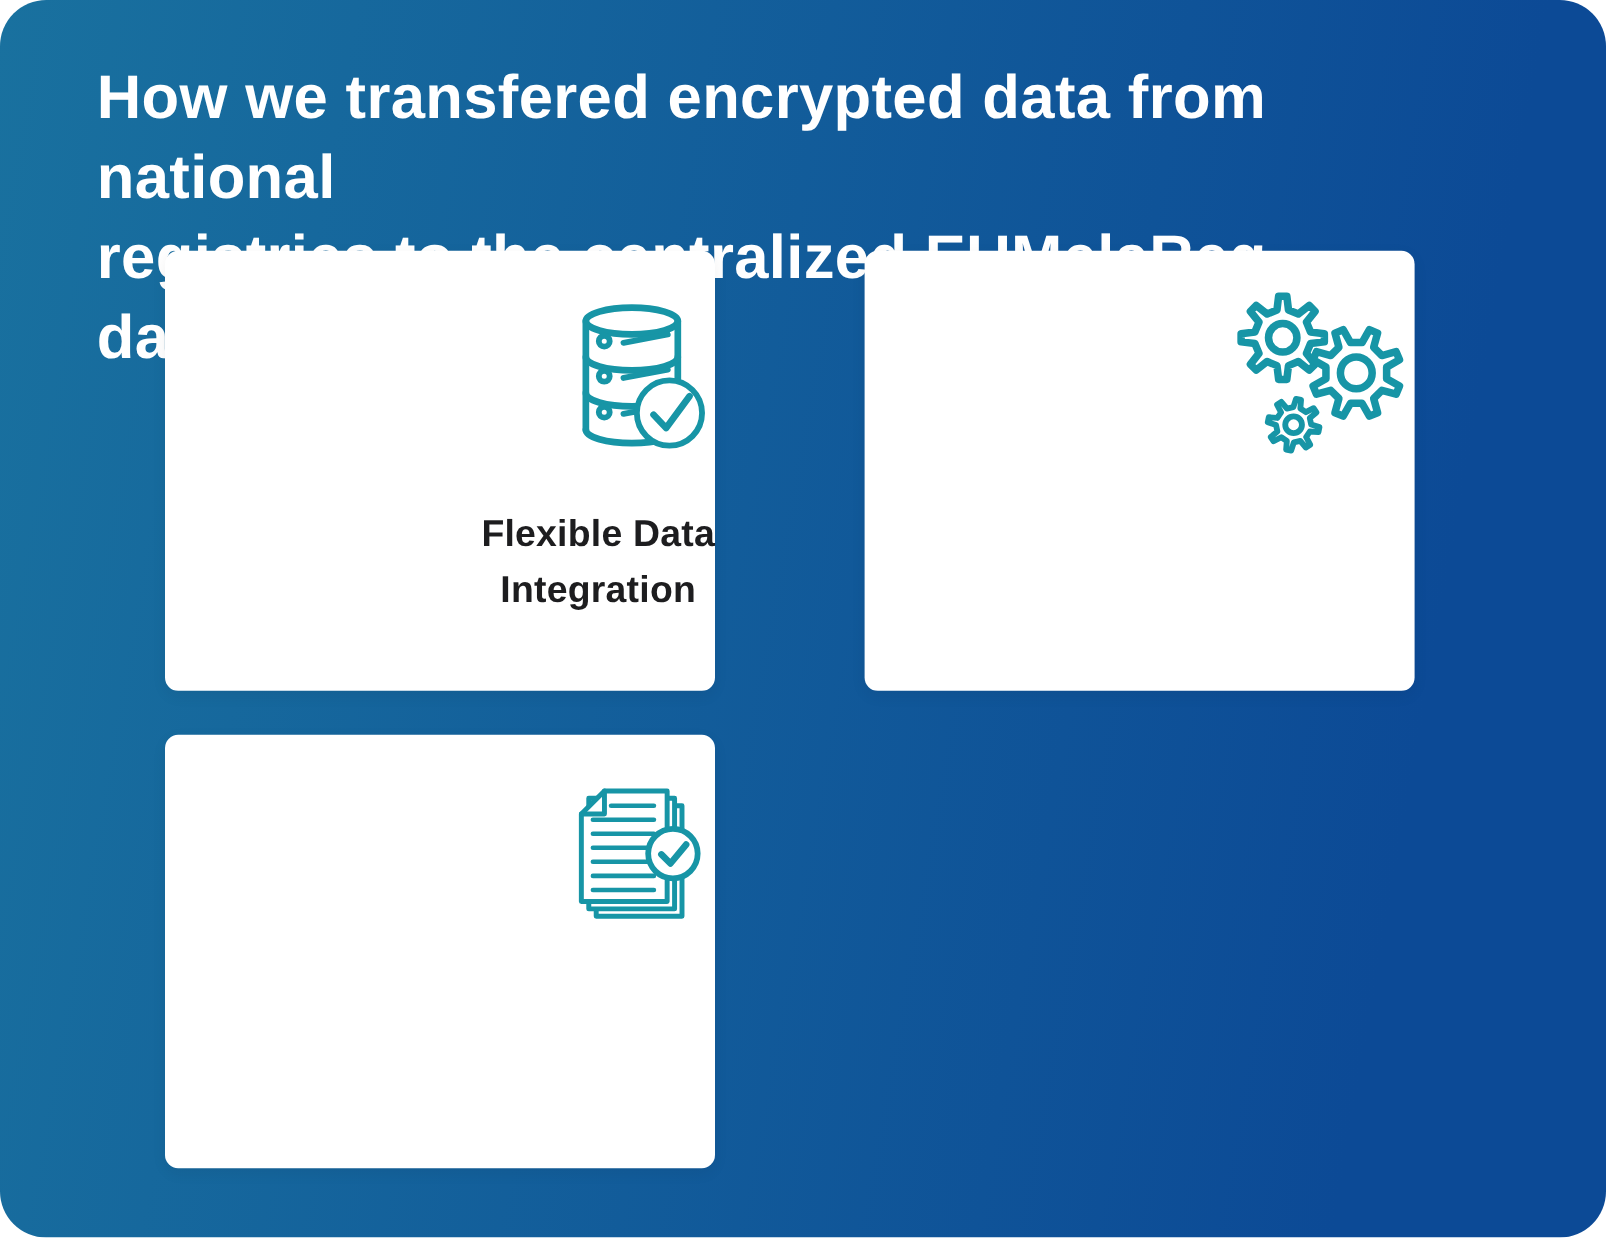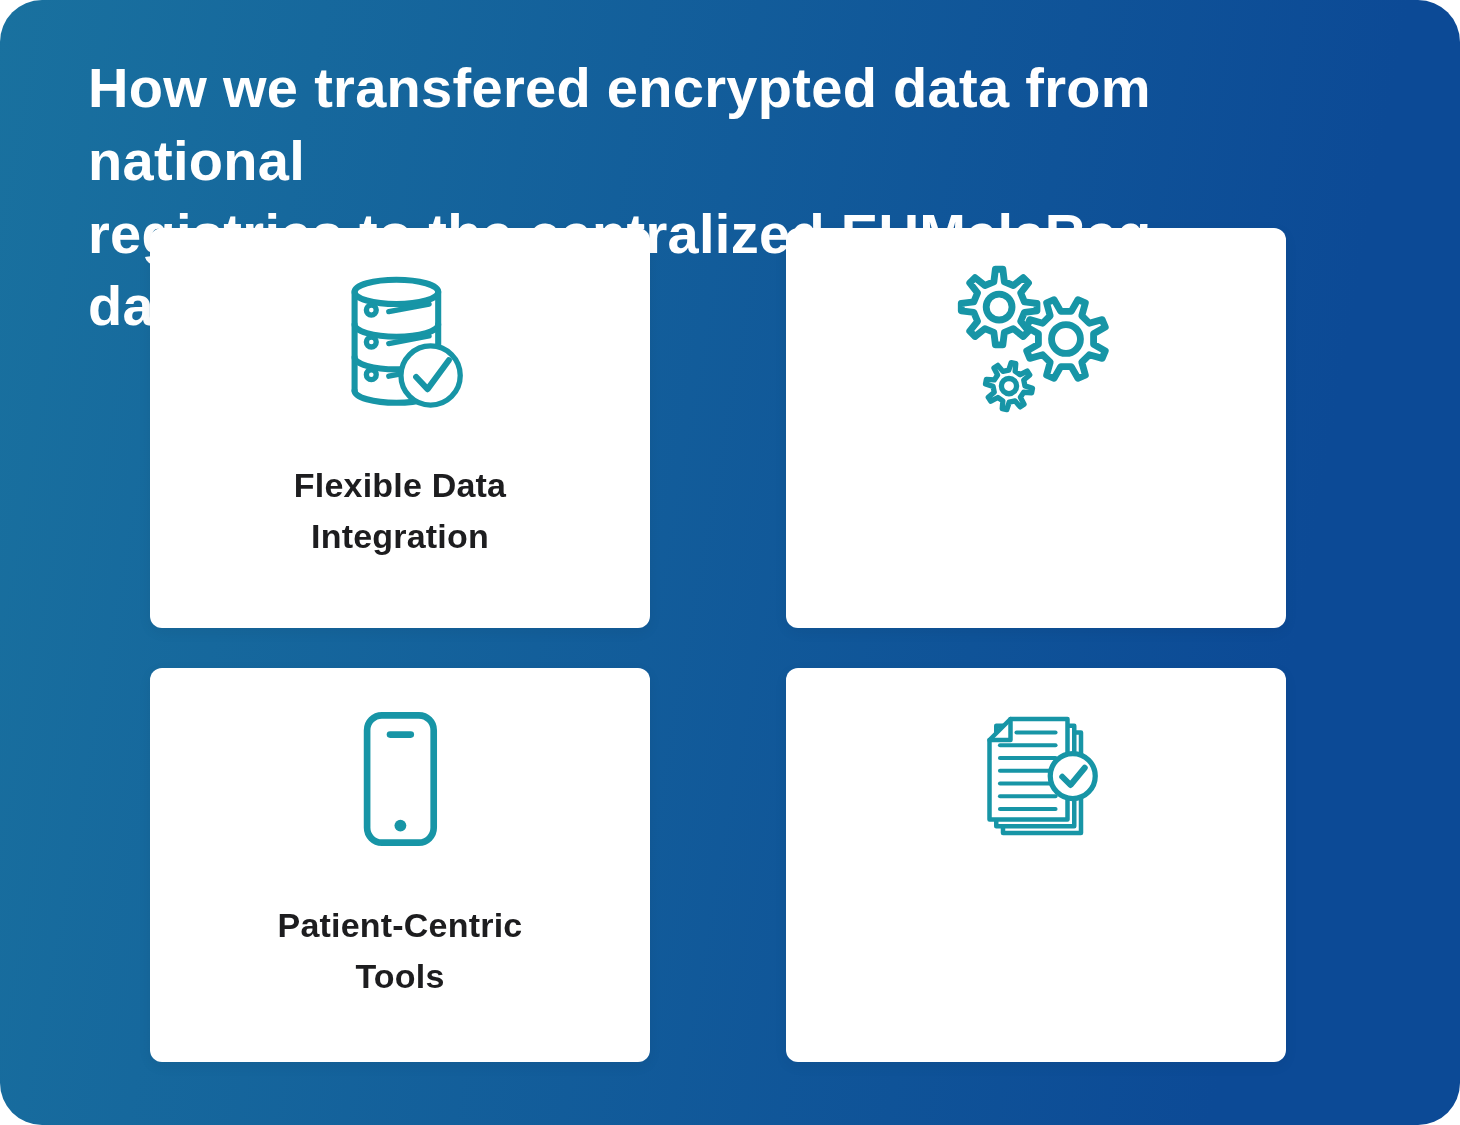--- a/index.html
+++ b/index.html
@@ -40,21 +40,21 @@
     grid-template-rows: 400px 394px;
     column-gap: 136px;
     row-gap: 40px;
   }
   .card {
     background: var(--card-background, #ffffff);
     border-radius: 12px;
     box-shadow: 0 4px 14px rgba(0,0,0,0.06);
     display: flex;
     flex-direction: column;
-    align-items: center;
+    align-items: flex-end;
     padding-top: 30px;
     box-sizing: border-box;
   }
   .icon-box {
     height: 162px;
     display: flex;
     align-items: center;
     justify-content: center;
     color: var(--icon-accent, #1795a6);
   }
@@ -108,31 +108,20 @@
           <path stroke-width="9" d="M95.3,51.1L111.8,53.1L111.8,62.9L95.3,64.9L90.4,76.7L100.7,89.7L93.7,96.7L80.7,86.4L68.9,91.3L66.9,107.8L57.1,107.8L55.1,91.3L43.3,86.4L30.3,96.7L23.3,89.7L33.6,76.7L28.7,64.9L12.2,62.9L12.2,53.1L28.7,51.1L33.6,39.3L23.3,26.3L30.3,19.3L43.3,29.6L55.1,24.7L57.1,8.2L66.9,8.2L68.9,24.7L80.7,29.6L93.7,19.3L100.7,26.3L90.4,39.3Z"></path>
           <circle cx="62" cy="58" r="17" stroke-width="9"></circle>
           <path stroke-width="9" d="M186.3,106.9L201.7,115.7L197.6,125.5L180.6,120.8L170.8,130.6L175.5,147.6L165.7,151.7L156.9,136.3L143.1,136.3L134.3,151.7L124.5,147.6L129.2,130.6L119.4,120.8L102.4,125.5L98.3,115.7L113.7,106.9L113.7,93.1L98.3,84.3L102.4,74.5L119.4,79.2L129.2,69.4L124.5,52.4L134.3,48.3L143.1,63.7L156.9,63.7L165.7,48.3L175.5,52.4L170.8,69.4L180.6,79.2L197.6,74.5L201.7,84.3L186.3,93.1Z"></path>
           <circle cx="150" cy="100" r="19" stroke-width="9"></circle>
           <path stroke-width="7" d="M96.0,161.7L105.9,164.9L104.7,170.9L94.4,170.1L90.0,176.7L94.8,185.9L89.7,189.3L83.0,181.4L75.3,183.0L72.1,192.9L66.1,191.7L66.9,181.4L60.3,177.0L51.1,181.8L47.7,176.7L55.6,170.0L54.0,162.3L44.1,159.1L45.3,153.1L55.6,153.9L60.0,147.3L55.2,138.1L60.3,134.7L67.0,142.6L74.7,141.0L77.9,131.1L83.9,132.3L83.1,142.6L89.7,147.0L98.9,142.2L102.3,147.3L94.4,154.0Z"></path>
           <circle cx="75" cy="162" r="10" stroke-width="7"></circle>
         </svg>
       </div>
     </div>
 
-    <div class="card">
-      <div class="icon-box">
-        <svg viewBox="0 0 120 200" height="148" fill="none" stroke="currentColor" stroke-linecap="round" stroke-linejoin="round">
-          <rect x="15" y="14" width="90" height="172" rx="20" stroke-width="9"></rect>
-          <path d="M46 40 H74" stroke-width="9"></path>
-          <circle cx="60" cy="163" r="8" fill="currentColor" stroke="none"></circle>
-        </svg>
-      </div>
-      <div class="card-label">Patient-Centric
-Tools</div>
-    </div>
 
     <div class="card">
       <div class="icon-box">
         <svg viewBox="0 0 200 200" height="150" fill="none" stroke="currentColor" stroke-linecap="round" stroke-linejoin="round">
           <rect x="56" y="38" width="104" height="134" stroke-width="6" fill="#ffffff"></rect>
           <rect x="47" y="29" width="104" height="134" stroke-width="6" fill="#ffffff"></rect>
           <path d="M66 20 H142 V154 H38 V48 Z" stroke-width="6" fill="#ffffff"></path>
           <path d="M66 20 V48 H38" stroke-width="6"></path>
           <path d="M74 38 H126" stroke-width="5.5"></path>
           <path d="M52 55 H126" stroke-width="5.5"></path>

